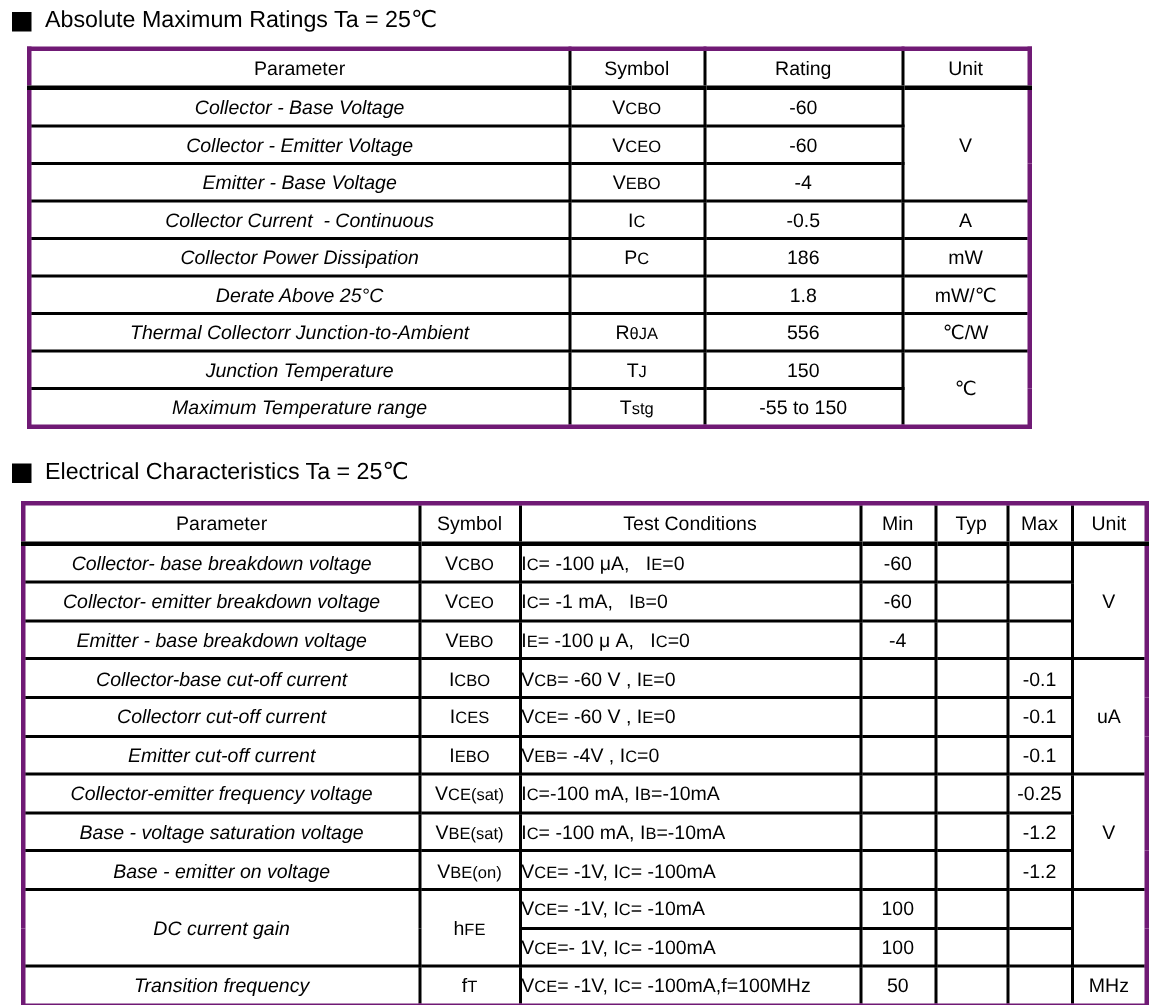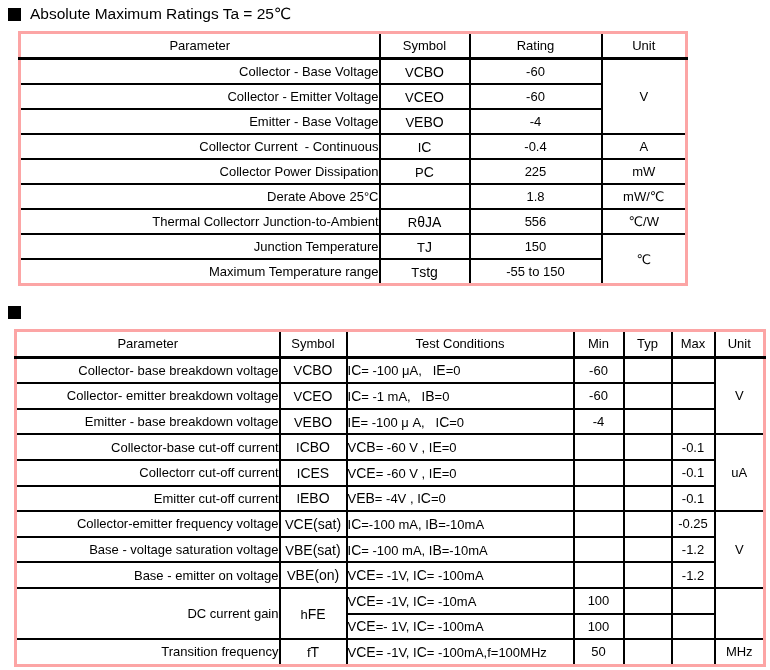--- a/index.html
+++ b/index.html
@@ -10,36 +10,36 @@
   }
   .sec-title{
     display:flex;align-items:center;gap:9px;
     font-size:15.5px;font-weight:400;line-height:18px;
   }
   #title1{margin:5px 0 4px 8px;align-items:center;}
   #title2{margin:20px 0 0 8px;}
   .bullet{width:13px;height:13px;background:#000;flex:0 0 auto;}
   table.dstable{
     border-collapse:collapse;table-layout:fixed;
-    border:3px solid #fca5a5;
+    border:3px solid #701a75;
   }
   #t1{margin:8px 0 0 18px;width:667px;}
   #t2{margin:10px 0 0 14px;width:749px;}
   .dstable th,.dstable td{
     border:2px solid #000;
     font-size:13px;font-weight:400;
     padding:0;overflow:hidden;
     height:23px;vertical-align:middle;
   }
   #t2 th,#t2 td{height:23.6px;}
   .dstable tr.hdr th{border-bottom:3px solid #000;text-align:center;}
-  .p{text-align:right;padding-left:7px;white-space:pre;}
+  .p{text-align:center;padding-left:7px;white-space:pre;font-style:italic;}
   .c{text-align:center;white-space:pre;}
   .tc{text-align:left;padding-left:7px;white-space:pre;margin-left:12px;}
-  .sub{font-size:14px;}
+  .sub{font-size:11px;}
 </style>
 </head>
 <body>
 
 <div class="sec-title" id="title1">
   <span class="bullet"></span>
   <span>Absolute Maximum Ratings Ta = 25℃</span>
 </div>
 
 <table class="dstable" id="t1">
@@ -68,27 +68,27 @@
     <td class="c">-60</td>
   </tr>
   <tr>
     <td class="p">Emitter - Base Voltage</td>
     <td class="c"><span>V</span><span class="sub">EBO</span></td>
     <td class="c">-4</td>
   </tr>
   <tr>
     <td class="p">Collector Current  - Continuous</td>
     <td class="c"><span>I</span><span class="sub">C</span></td>
-    <td class="c">-0.4</td>
+    <td class="c">-0.5</td>
     <td class="c">A</td>
   </tr>
   <tr>
     <td class="p">Collector Power Dissipation</td>
     <td class="c"><span>P</span><span class="sub">C</span></td>
-    <td class="c">225</td>
+    <td class="c">186</td>
     <td class="c">mW</td>
   </tr>
   <tr>
     <td class="p">Derate Above 25°C</td>
     <td class="c"></td>
     <td class="c">1.8</td>
     <td class="c">mW/℃</td>
   </tr>
   <tr>
     <td class="p">Thermal Collectorr Junction-to-Ambient</td>
@@ -105,20 +105,21 @@
   <tr>
     <td class="p">Maximum Temperature range</td>
     <td class="c"><span>T</span><span class="sub">stg</span></td>
     <td class="c">-55 to 150</td>
   </tr>
 </tbody>
   </table>
 
 <div class="sec-title" id="title2">
   <span class="bullet"></span>
+  <span>Electrical Characteristics Ta = 25℃</span>
 </div>
 
 <table class="dstable" id="t2">
   <colgroup>
     <col style="width:264px">
       <col style="width:67px">
       <col style="width:227px">
     <col style="width:50px">
       <col style="width:48px">
       <col style="width:43px">

